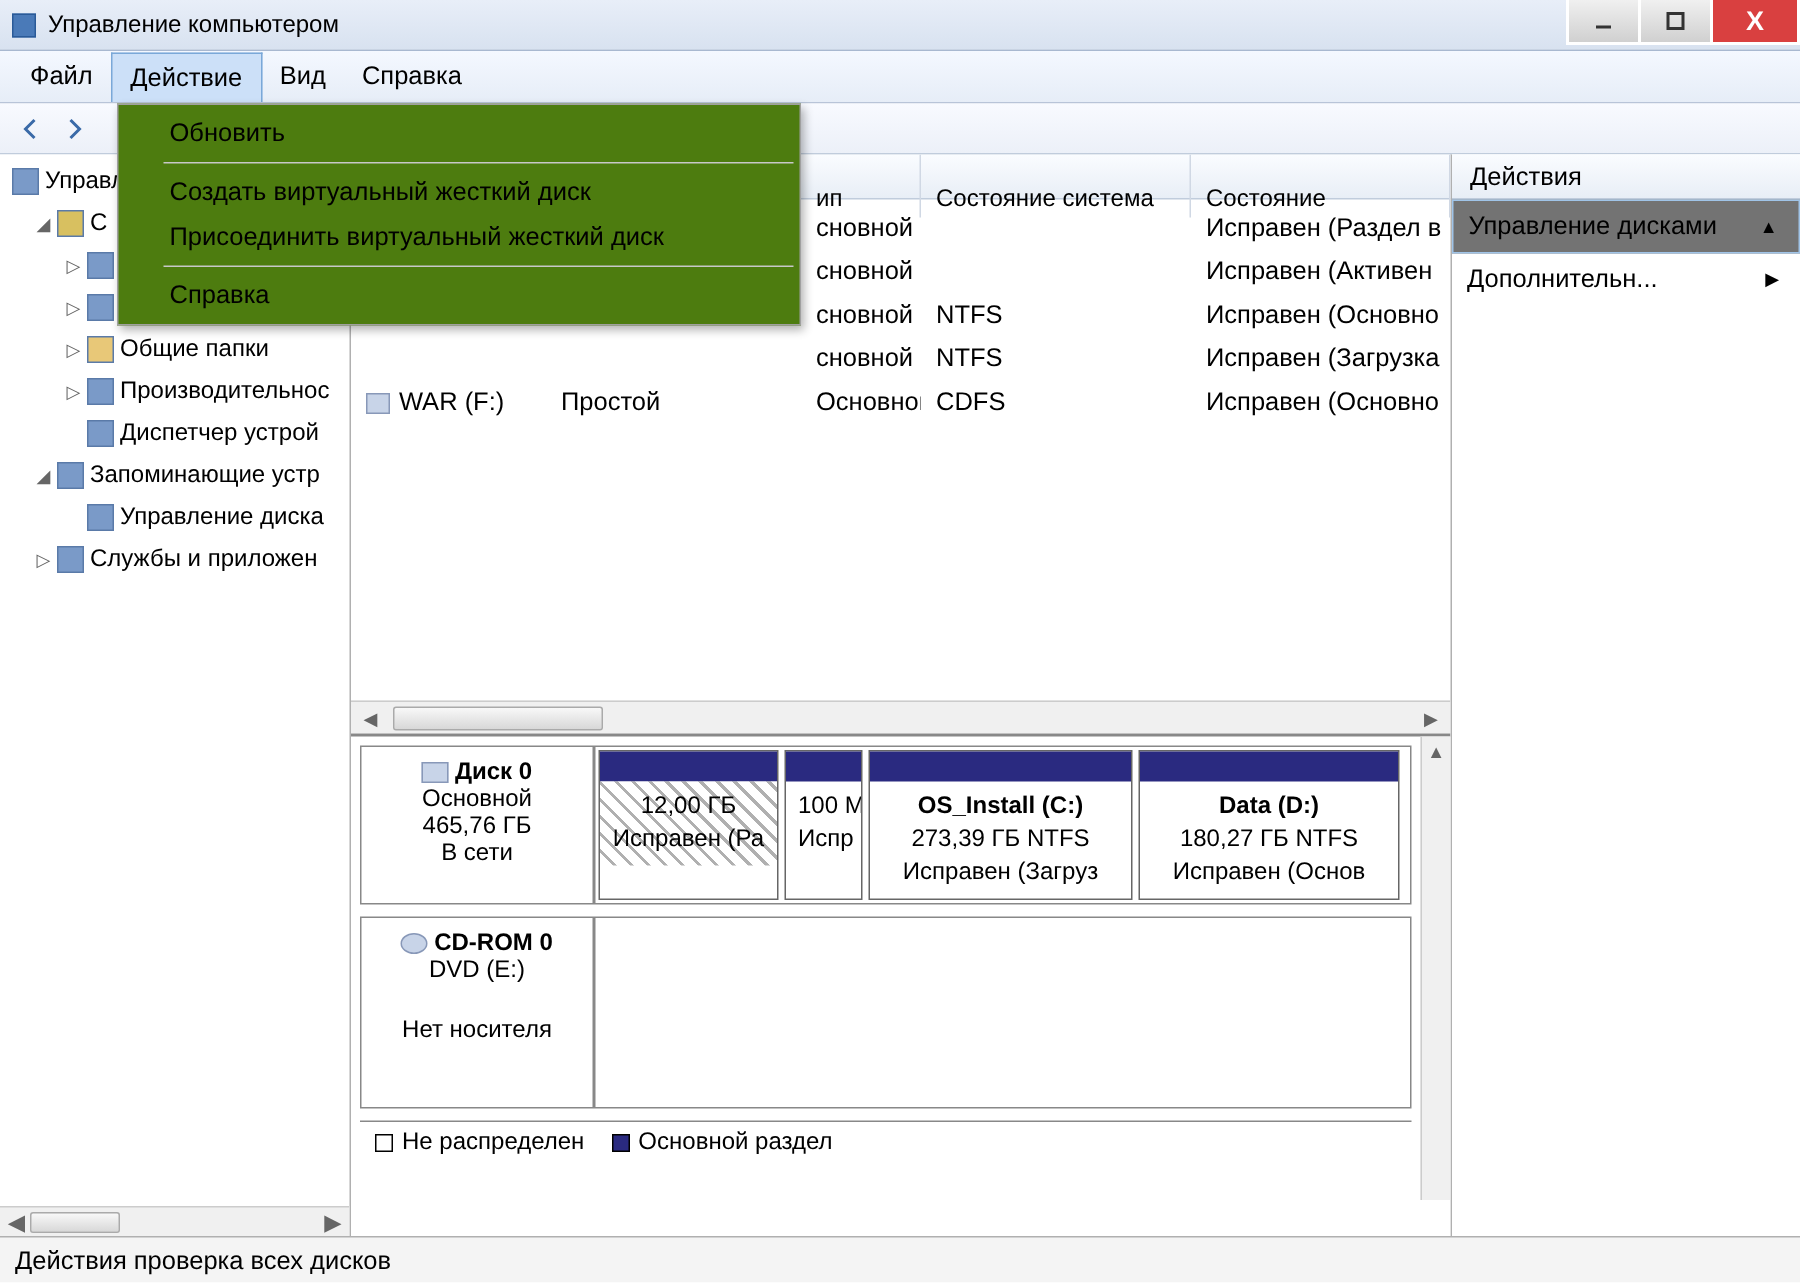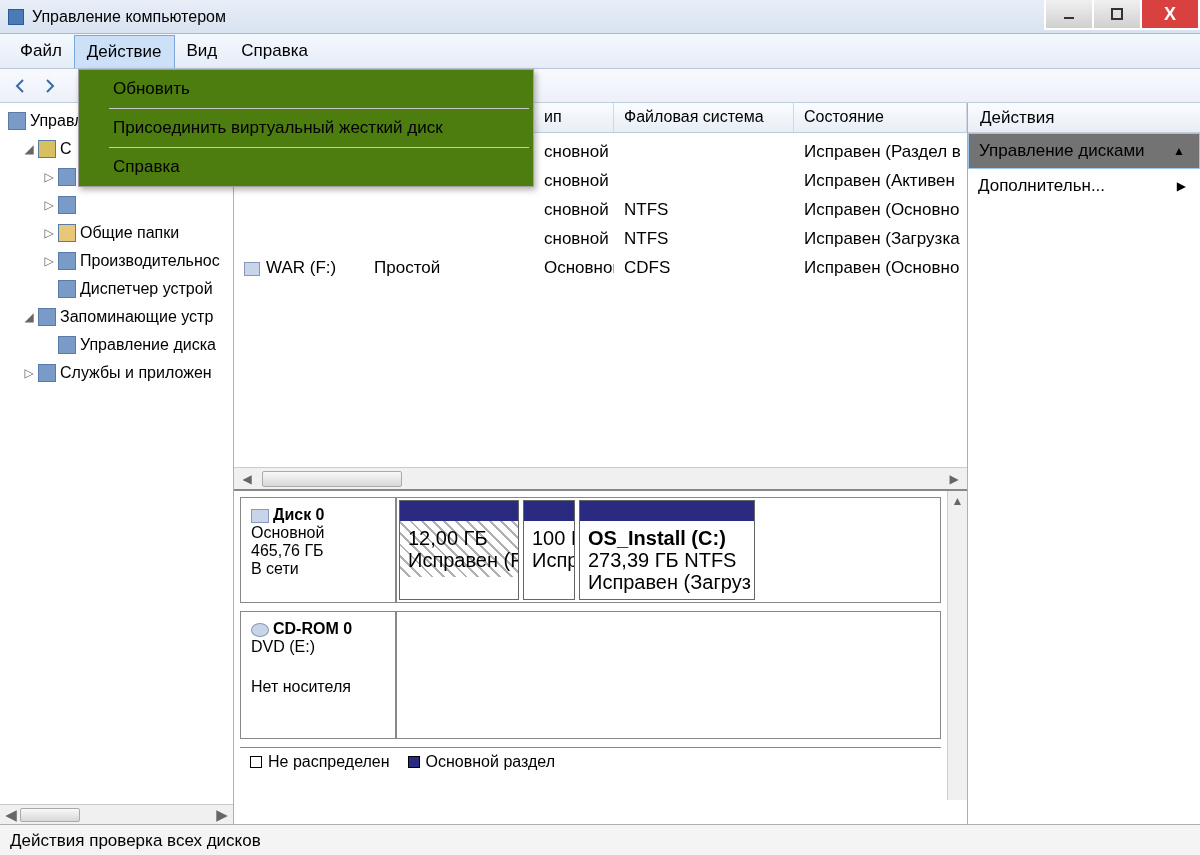--- a/index.html
+++ b/index.html
@@ -35,40 +35,40 @@
 .tree-row.l2 { padding-left: 34px; }
 .tree-scroll { position: absolute; bottom: 0; left: 0; right: 0; height: 20px; background: #f0f0f0; border-top: 1px solid #ccc; display: flex; align-items: center; }
 .tree-scroll .thumb { width: 60px; height: 14px; background: linear-gradient(#f8f8f8,#d8d8d8); border: 1px solid #aaa; border-radius: 2px; margin-left: 20px; }
 .tree-scroll .arr { width: 18px; height: 18px; display:flex; align-items:center; justify-content:center; color:#666; position:absolute; }
 .tree-scroll .arr.l { left: 2px; }
 .tree-scroll .arr.r { right: 2px; }
 
 .center-pane { flex: 1; display: flex; flex-direction: column; border-right: 1px solid #b0b0b0; overflow: hidden; }
 .vol-list { flex: 1; min-height: 340px; position: relative; }
 .vol-header { display: flex; height: 30px; background: linear-gradient(#fafcff,#e8eef6); border-bottom: 1px solid #c0ccdc; font-size: 16px; }
-.vol-header .col { padding: 5px 10px; border-right: 1px solid #d0d8e4; white-space: nowrap; overflow: hidden; }
+.vol-header .col { padding: 21px 10px; border-right: 1px solid #d0d8e4; white-space: nowrap; overflow: hidden; }
 .vol-rows { font-size: 17px; }
 .vol-row { display: flex; height: 29px; align-items: flex-end; }
 .vol-row .cell { padding: 0 10px; white-space: nowrap; overflow: hidden; }
 .vol-row .dicon { width: 16px; height: 14px; background: #c8d4e8; border: 1px solid #8898b8; margin-right: 6px; display: inline-block; vertical-align: middle; }
 .hscroll { position: absolute; bottom: 0; left: 0; right: 0; height: 22px; background: #f0f0f0; border-top: 1px solid #ccc; display: flex; align-items: center; }
 .hscroll .thumb { width: 140px; height: 16px; background: linear-gradient(#f8f8f8,#d8d8d8); border: 1px solid #aaa; border-radius: 2px; margin-left: 28px; }
 .hscroll .arr { width: 22px; height: 20px; display:flex; align-items:center; justify-content:center; color:#666; position:absolute; font-size:12px;}
 .hscroll .arr.l { left: 2px; }
 .hscroll .arr.r { right: 2px; }
 
 .graphical { border-top: 2px solid #888; padding: 6px; background: #fff; position: relative; }
-.disk-block { display: flex; border: 1px solid #888; margin-bottom: 8px; }
+.disk-block { display: flex; border: 1px solid #888; margin-bottom: 8px; text-align: center; }
 .disk-info { width: 156px; padding: 8px 10px; font-size: 16px; border-right: 2px solid #888; }
 .disk-info .dname { font-weight: bold; }
 .disk-info .dicon2 { display: inline-block; width: 18px; height: 14px; background: #c8d4e8; border: 1px solid #8898b8; margin-right: 4px; vertical-align: middle; }
 .disk-parts { flex: 1; display: flex; }
 .part { border: 1px solid #666; margin: 2px; display: flex; flex-direction: column; }
 .part .bar { height: 20px; background: #2a2a80; }
-.part .pbody { padding: 6px 8px; font-size: 20px; line-height: 22px; white-space: nowrap; overflow: hidden; }
+.part .pbody { padding: 6px 8px; font-size: 16px; line-height: 22px; white-space: nowrap; overflow: hidden; }
 .part .pname { font-weight: bold; }
 .hatched { background: repeating-linear-gradient(45deg, #fff, #fff 6px, #b0b0b0 6px, #b0b0b0 8px); }
 .vscroll-g { width: 20px; background: #f0f0f0; border-left: 1px solid #ccc; position: absolute; right: 0; top: 0; bottom: 24px; }
 .vscroll-g .arr { height: 20px; display:flex; align-items:center; justify-content:center; color:#666; font-size:12px; }
 
 .legend { height: 28px; border-top: 1px solid #888; padding: 4px 10px; font-size: 16px; display: flex; align-items: center; gap: 6px; }
 .legend .sw { width: 12px; height: 12px; border: 1px solid #000; display: inline-block; }
 .legend .sw.primary { background: #2a2a80; }
 
 .actions-pane { width: 232px; background: #fff; }
@@ -183,21 +183,21 @@
       <div class="thumb"></div>
       <div class="arr r">▶</div>
     </div>
   </div>
 
   <div class="center-pane">
     <div class="vol-list">
       <div class="vol-header">
         <div class="col" style="width:300px"></div>
         <div class="col" style="width:80px">ип</div>
-        <div class="col" style="width:180px">Файловая система</div>
+        <div class="col" style="width:180px">Состояние система</div>
         <div class="col" style="flex:1">Состояние</div>
       </div>
       <div class="vol-rows" id="vol-rows">
           <div class="vol-row">
             <div class="cell" style="width:130px"></div>
             <div class="cell" style="width:170px"></div>
             <div class="cell" style="width:80px">сновной</div>
             <div class="cell" style="width:180px"></div>
             <div class="cell" style="flex:1">Исправен (Раздел в</div>
           </div>
@@ -261,20 +261,28 @@
             </div>
           </div>
           <div class="part" style="width:176px">
             <div class="bar"></div>
             <div class="pbody">
               <div class="pname">OS_Install  (C:)</div>
               <div>273,39 ГБ NTFS</div>
               <div>Исправен (Загруз</div>
             </div>
           </div>
+          <div class="part" style="width:174px">
+            <div class="bar"></div>
+            <div class="pbody">
+              <div class="pname">Data  (D:)</div>
+              <div>180,27 ГБ NTFS</div>
+              <div>Исправен (Основ</div>
+            </div>
+          </div>
         </div>
       </div>
 
       <div class="disk-block" style="height:128px;">
         <div class="disk-info">
           <div><span class="dicon2" style="border-radius:50%"></span><span class="dname">CD-ROM 0</span></div>
           <div>DVD (E:)</div>
           <div style="height:22px"></div>
           <div>Нет носителя</div>
         </div>
@@ -308,16 +316,17 @@
   </div>
 </div>
 
 <div class="statusbar">
   <span>Действия проверка всех дисков</span>
 </div>
 
 <div class="dropdown">
   <div class="ditem">Обновить</div>
   <div class="sep"></div>
+  <div class="ditem">Создать виртуальный жесткий диск</div>
   <div class="ditem">Присоединить виртуальный жесткий диск</div>
   <div class="sep"></div>
   <div class="ditem">Справка</div>
 </div>
 
 </body></html>

